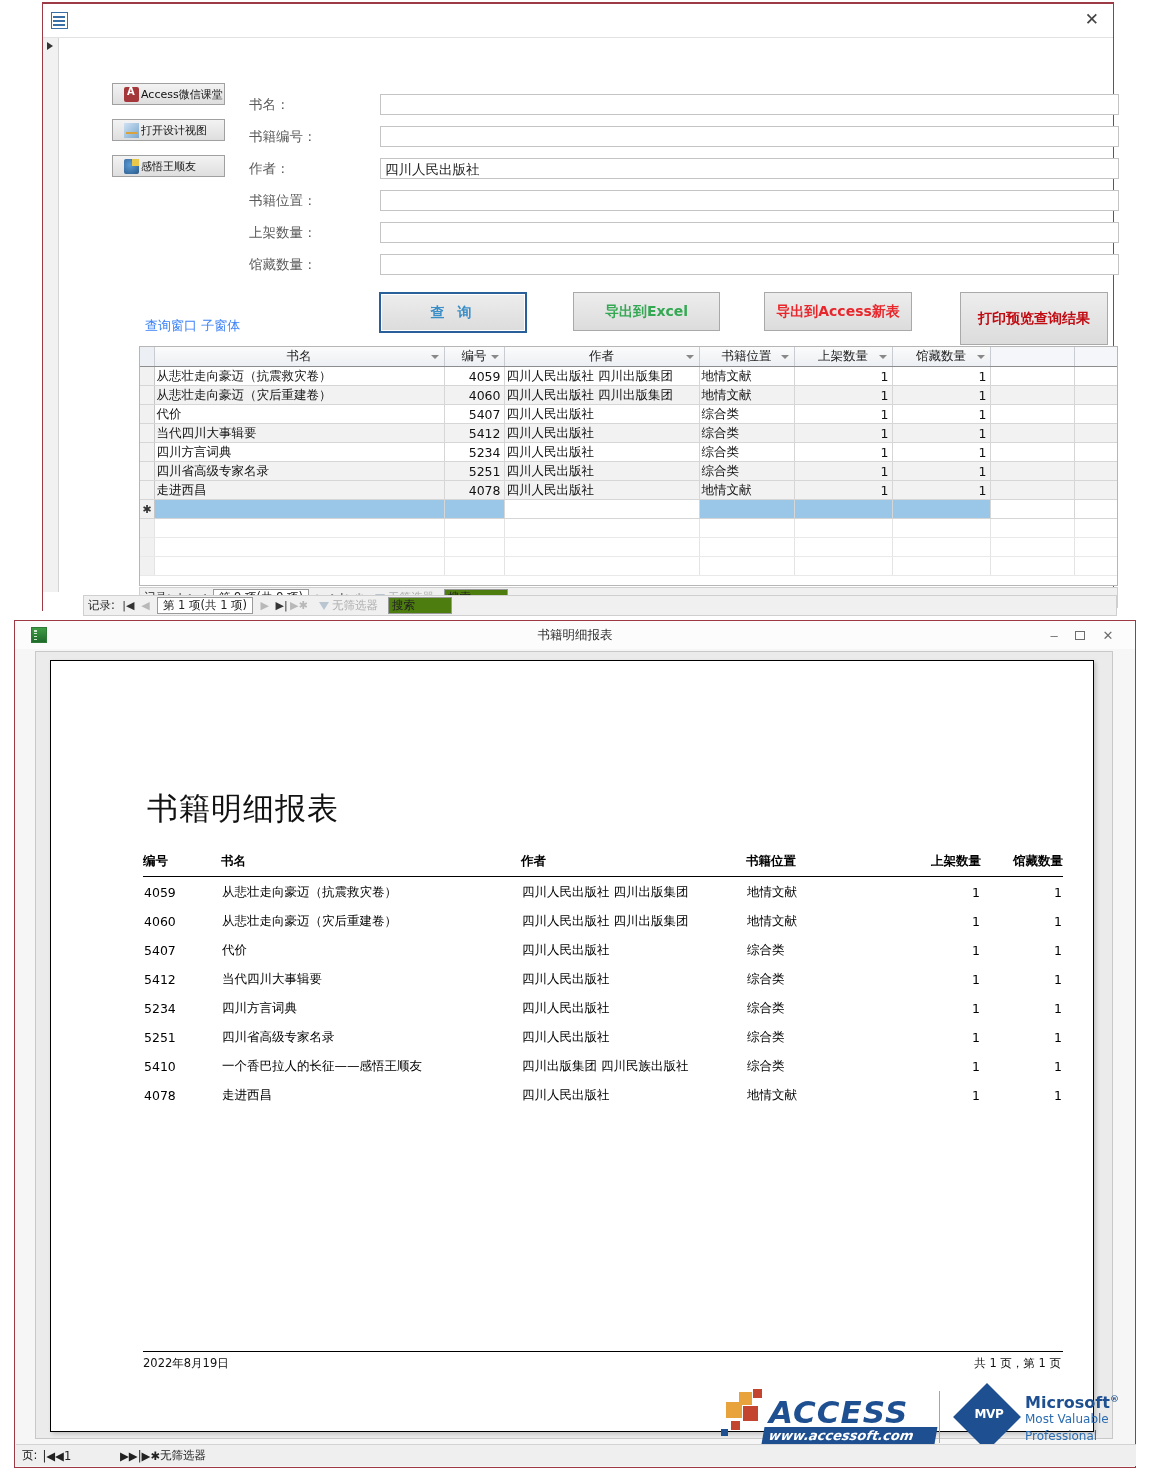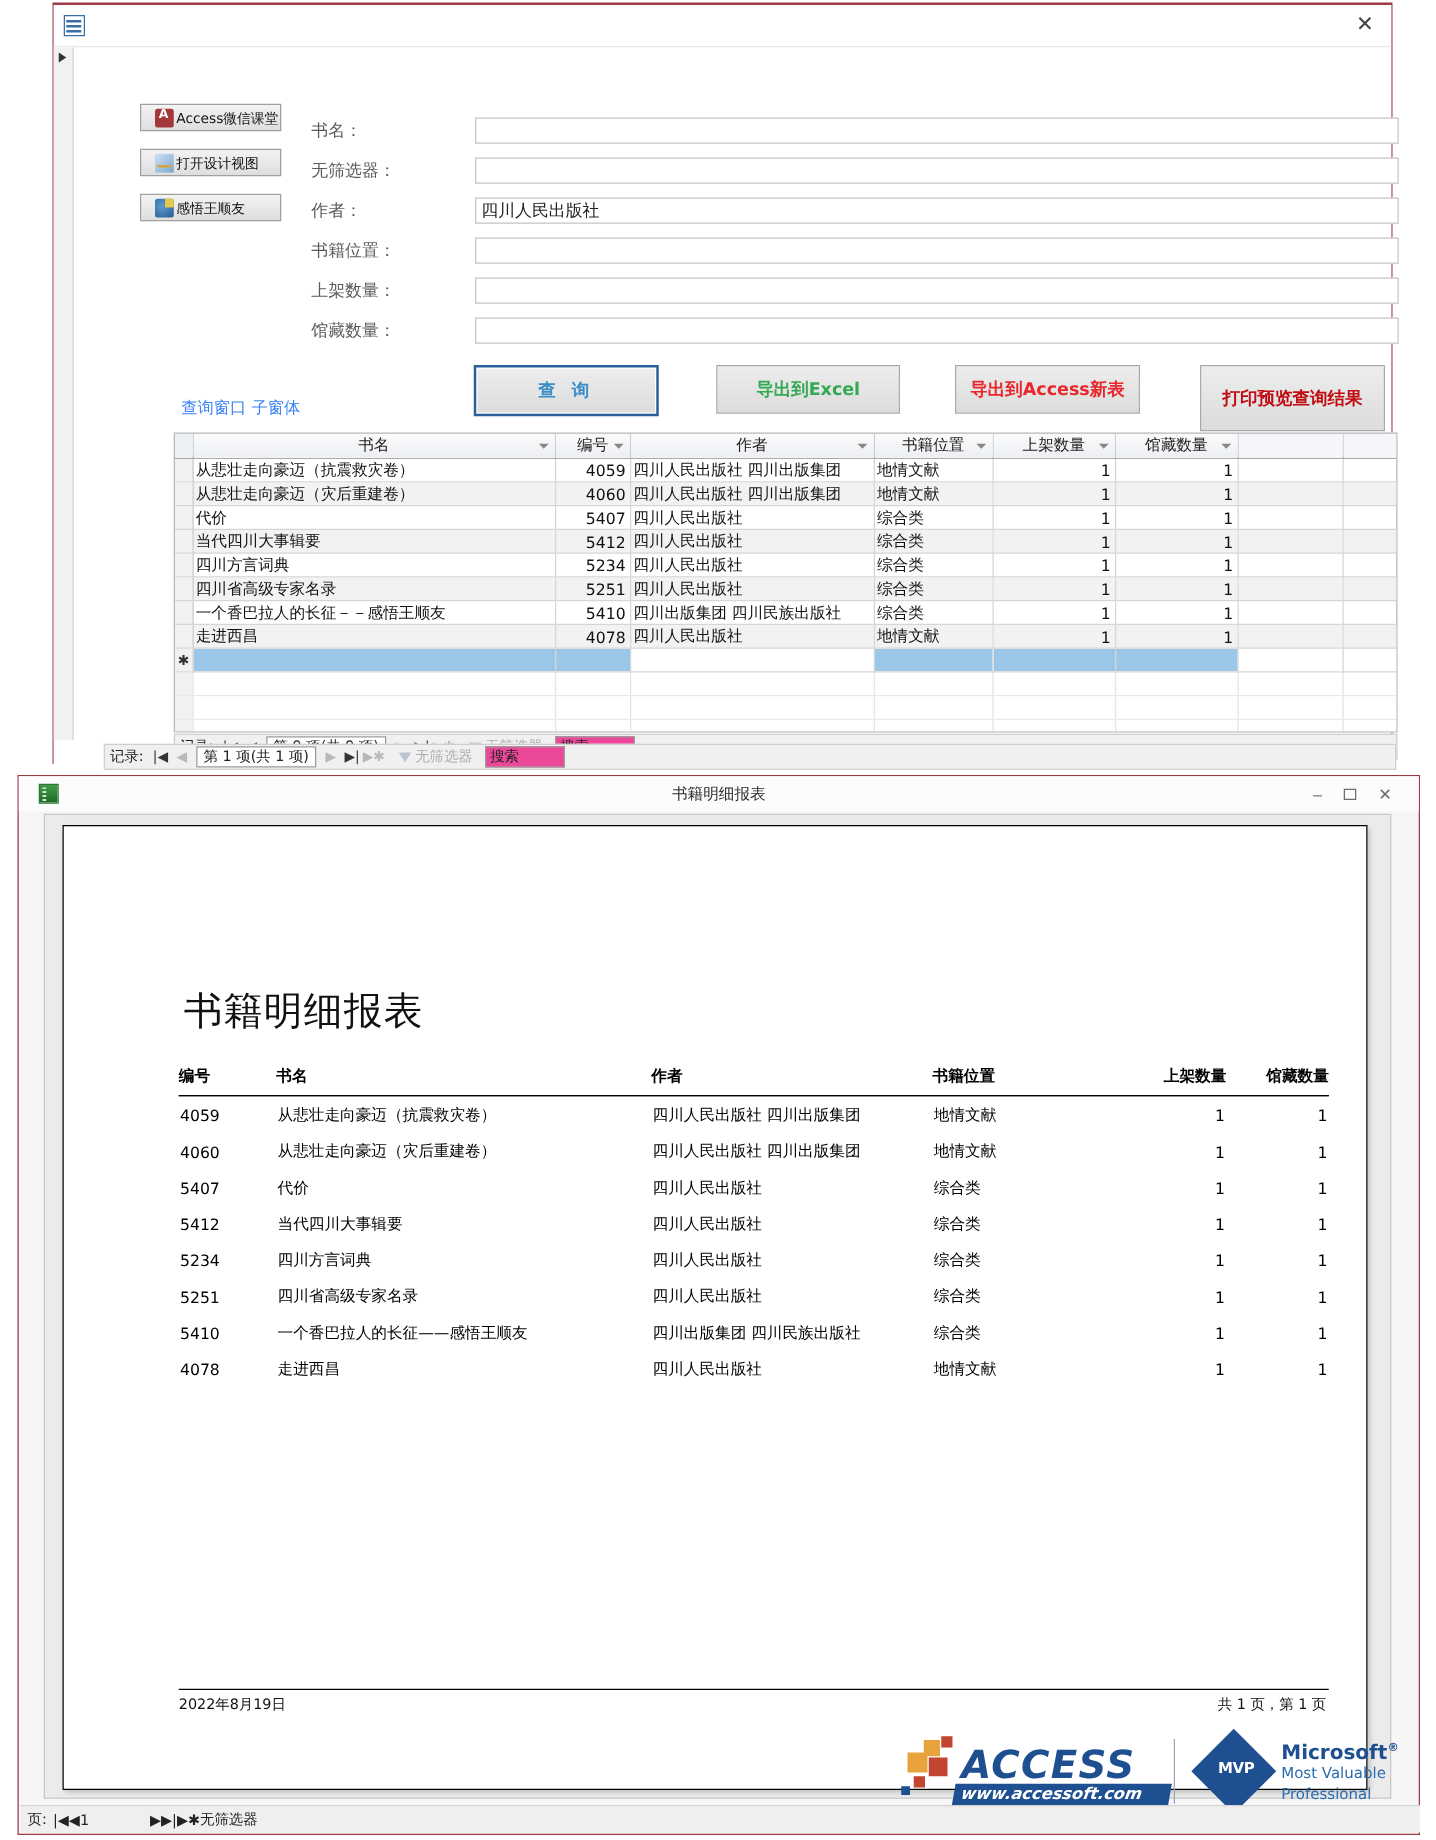--- a/index.html
+++ b/index.html
@@ -198,21 +198,21 @@
     display: flex; align-items: center; color: #aeaeae;
     margin-left: 12px; margin-right: 10px; font-size: 11.5px;
   }
   .navbar .filt .fi {
     width: 0; height: 0; margin-right: 3px;
     border-left: 5px solid transparent;
     border-right: 5px solid transparent;
     border-top: 8px solid #b9c6d2;
   }
   .navbar .searchbox {
-    border: 1px solid #9a9a9a; background: #ec4899;
+    border: 1px solid #9a9a9a; background: #4d7c0f;
     height: 17px; line-height: 15px; width: 64px;
     padding-left: 3px; font-size: 11.5px; color: #222;
   }
 
   
   #report-window {
     position: absolute;
     left: 14px; top: 620px;
     width: 1122px; height: 848px;
     background: #f6f6f6;
@@ -364,21 +364,21 @@
     <div class="navbtn" id="btn-design">
       <span class="bicon ico-design"></span>
       <span class="blabel">打开设计视图</span>
     </div>
     <div class="navbtn" id="btn-code">
       <span class="bicon ico-code"></span>
       <span class="blabel">感悟王顺友</span>
     </div>
 
     <div class="flabel" style="left:206px; top:58px;">书名：</div>
-    <div class="flabel" style="left:206px; top:90px;">无筛选器：</div>
+    <div class="flabel" style="left:206px; top:90px;">书籍编号：</div>
     <div class="flabel" style="left:206px; top:122px;">作者：</div>
     <div class="flabel" style="left:206px; top:154px;">书籍位置：</div>
     <div class="flabel" style="left:206px; top:186px;">上架数量：</div>
     <div class="flabel" style="left:206px; top:218px;">馆藏数量：</div>
 
     <div class="ftext" style="left:337px; top:56px;  width:739px;"></div>
     <div class="ftext" style="left:337px; top:88px;  width:739px;"></div>
     <div class="ftext" style="left:337px; top:120px; width:739px;">四川人民出版社</div>
     <div class="ftext" style="left:337px; top:152px; width:739px;"></div>
     <div class="ftext" style="left:337px; top:184px; width:739px;"></div>
@@ -477,31 +477,20 @@
               <td class="selcol"></td>
               <td class="">四川省高级专家名录</td>
               <td class="num">5251</td>
               <td class="">四川人民出版社</td>
               <td class="">综合类</td>
               <td class="num">1</td>
               <td class="num">1</td>
               <td class=""></td>
               <td class=""></td>
             </tr>
-            <tr>
-              <td class="selcol"></td>
-              <td class="">一个香巴拉人的长征－－感悟王顺友</td>
-              <td class="num">5410</td>
-              <td class="">四川出版集团  四川民族出版社</td>
-              <td class="">综合类</td>
-              <td class="num">1</td>
-              <td class="num">1</td>
-              <td class=""></td>
-              <td class=""></td>
-            </tr>
             <tr class="alt">
               <td class="selcol"></td>
               <td class="">走进西昌</td>
               <td class="num">4078</td>
               <td class="">四川人民出版社</td>
               <td class="">地情文献</td>
               <td class="num">1</td>
               <td class="num">1</td>
               <td class=""></td>
               <td class=""></td>

